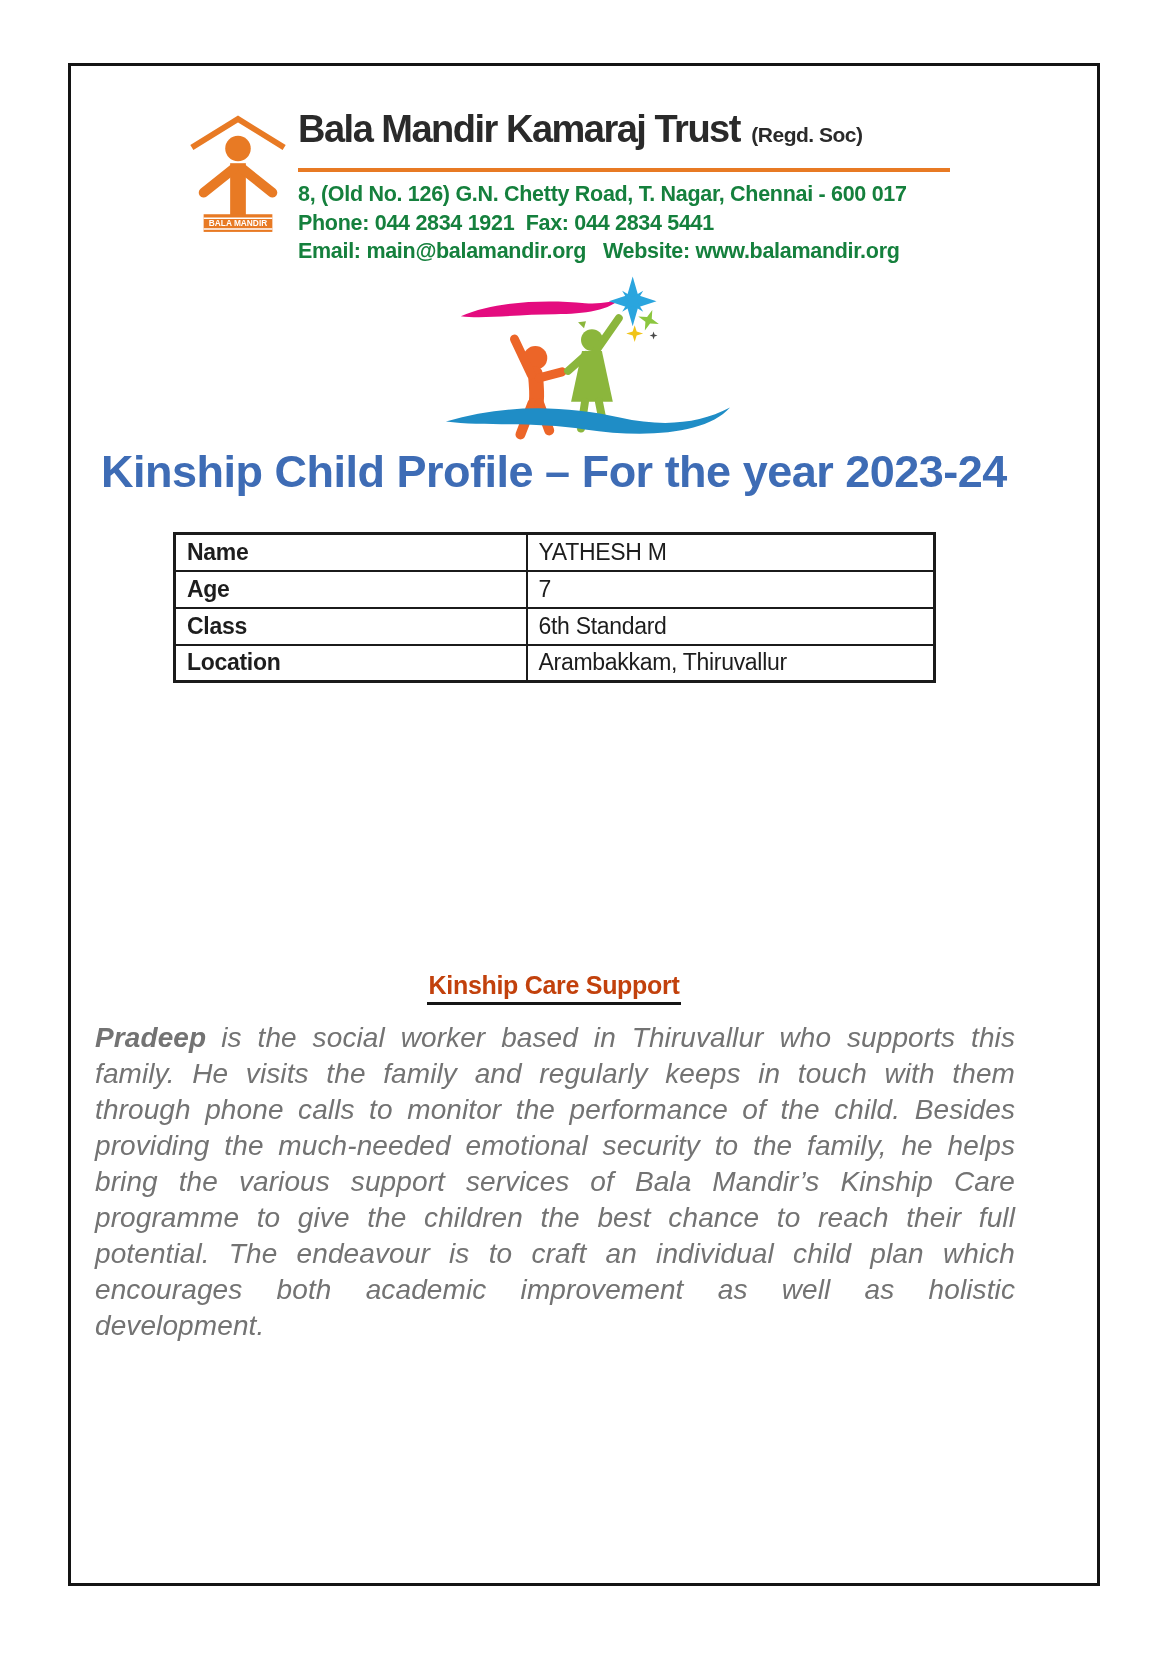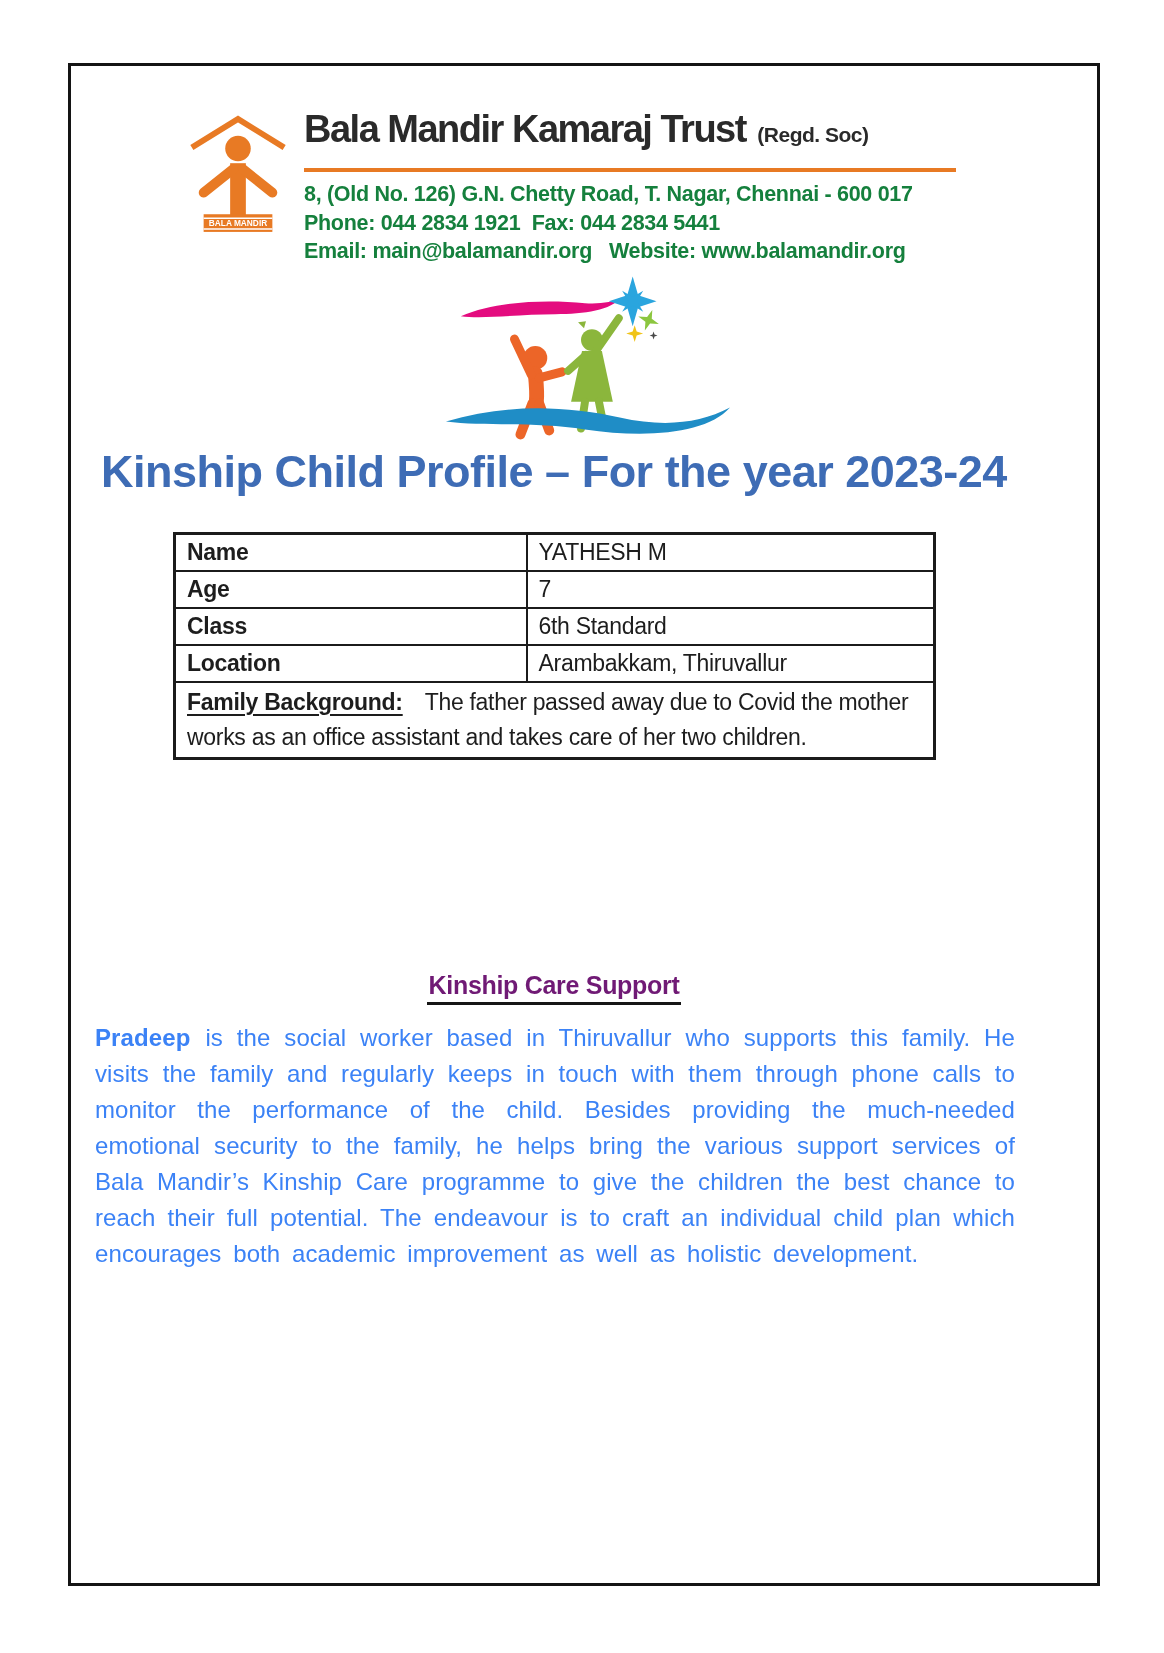--- a/index.html
+++ b/index.html
@@ -16,21 +16,21 @@
     position:absolute; left:68px; top:63px;
     width:1032px; height:1523px;
     border:3px solid #141414;
   }
   
   .letterhead {
     position:absolute; left:184px; top:104px;
     display:flex; align-items:flex-start;
   }
   .bm-logo { width:108px; height:138px; flex:0 0 auto; }
-  .head-text { margin-left:12px; width:660px; }
+  .head-text { margin-left:6px; width:660px; }
   .org-line { line-height:50px; white-space:nowrap; }
   .org-name {
     font-size:38px; font-weight:bold; color:#2a2a2a; letter-spacing:-1.5px;
   }
   .org-suffix {
     font-size:21px; font-weight:bold; color:#2a2a2a; margin-left:7px; letter-spacing:-0.5px;
   }
   .head-rule { width:652px; height:4px; background:#E87A24; margin:6px 0 8px 0; }
   .addr-line {
     font-size:21.5px; font-weight:bold; color:#15803d;
@@ -70,27 +70,27 @@
     text-underline-offset:4px;
     margin-right:22px;
   }
   
   .support-heading {
     position:absolute; left:94px; top:971px; width:920px;
     text-align:center;
   }
   .support-heading span {
     display:inline-block;
-    font-size:25px; font-weight:bold; color:#701a75;
+    font-size:25px; font-weight:bold; color:#c2410c;
     border-bottom:3px solid #161616; padding:0 2px 2px 2px;
     letter-spacing:-0.3px;
   }
   .support-para {
     position:absolute; left:95px; top:1020px; width:920px;
-    font-size:24px; color:#3b82f6;
+    font-size:28px; font-style:italic; color:#737373;
     line-height:36px; text-align:justify; word-spacing:5px;
     letter-spacing:0.1px;
   }
   .lead-word { font-weight:bold; margin-right:15px; }
 </style>
 </head>
 <body>
 
 <div class="page-border"></div>
 
@@ -166,25 +166,20 @@
     <td>7</td>
   </tr>
   <tr>
     <td class="lbl">Class</td>
     <td>6th Standard</td>
   </tr>
   <tr>
     <td class="lbl">Location</td>
     <td>Arambakkam, Thiruvallur</td>
   </tr>
-  <tr>
-    <td class="family-cell" colspan="2">
-      <span class="fb-label">Family Background:</span><span>The father passed away due to Covid the mother works as an office assistant and takes care of her two children.</span>
-    </td>
-  </tr>
 </tbody>
   </table>
 
 <div class="support-heading">
   <span>Kinship Care Support</span>
 </div>
 
 <div class="support-para">
   <span class="lead-word">Pradeep</span><span>is the social worker based in Thiruvallur who supports this family. He visits the family and regularly keeps in touch with them through phone calls to monitor the performance of the child. Besides providing the much-needed emotional security to the family, he helps bring the various support services of Bala Mandir’s Kinship Care programme to give the children the best chance to reach their full potential. The endeavour is to craft an individual child plan which encourages both academic improvement as well as holistic development.</span>
 </div>

